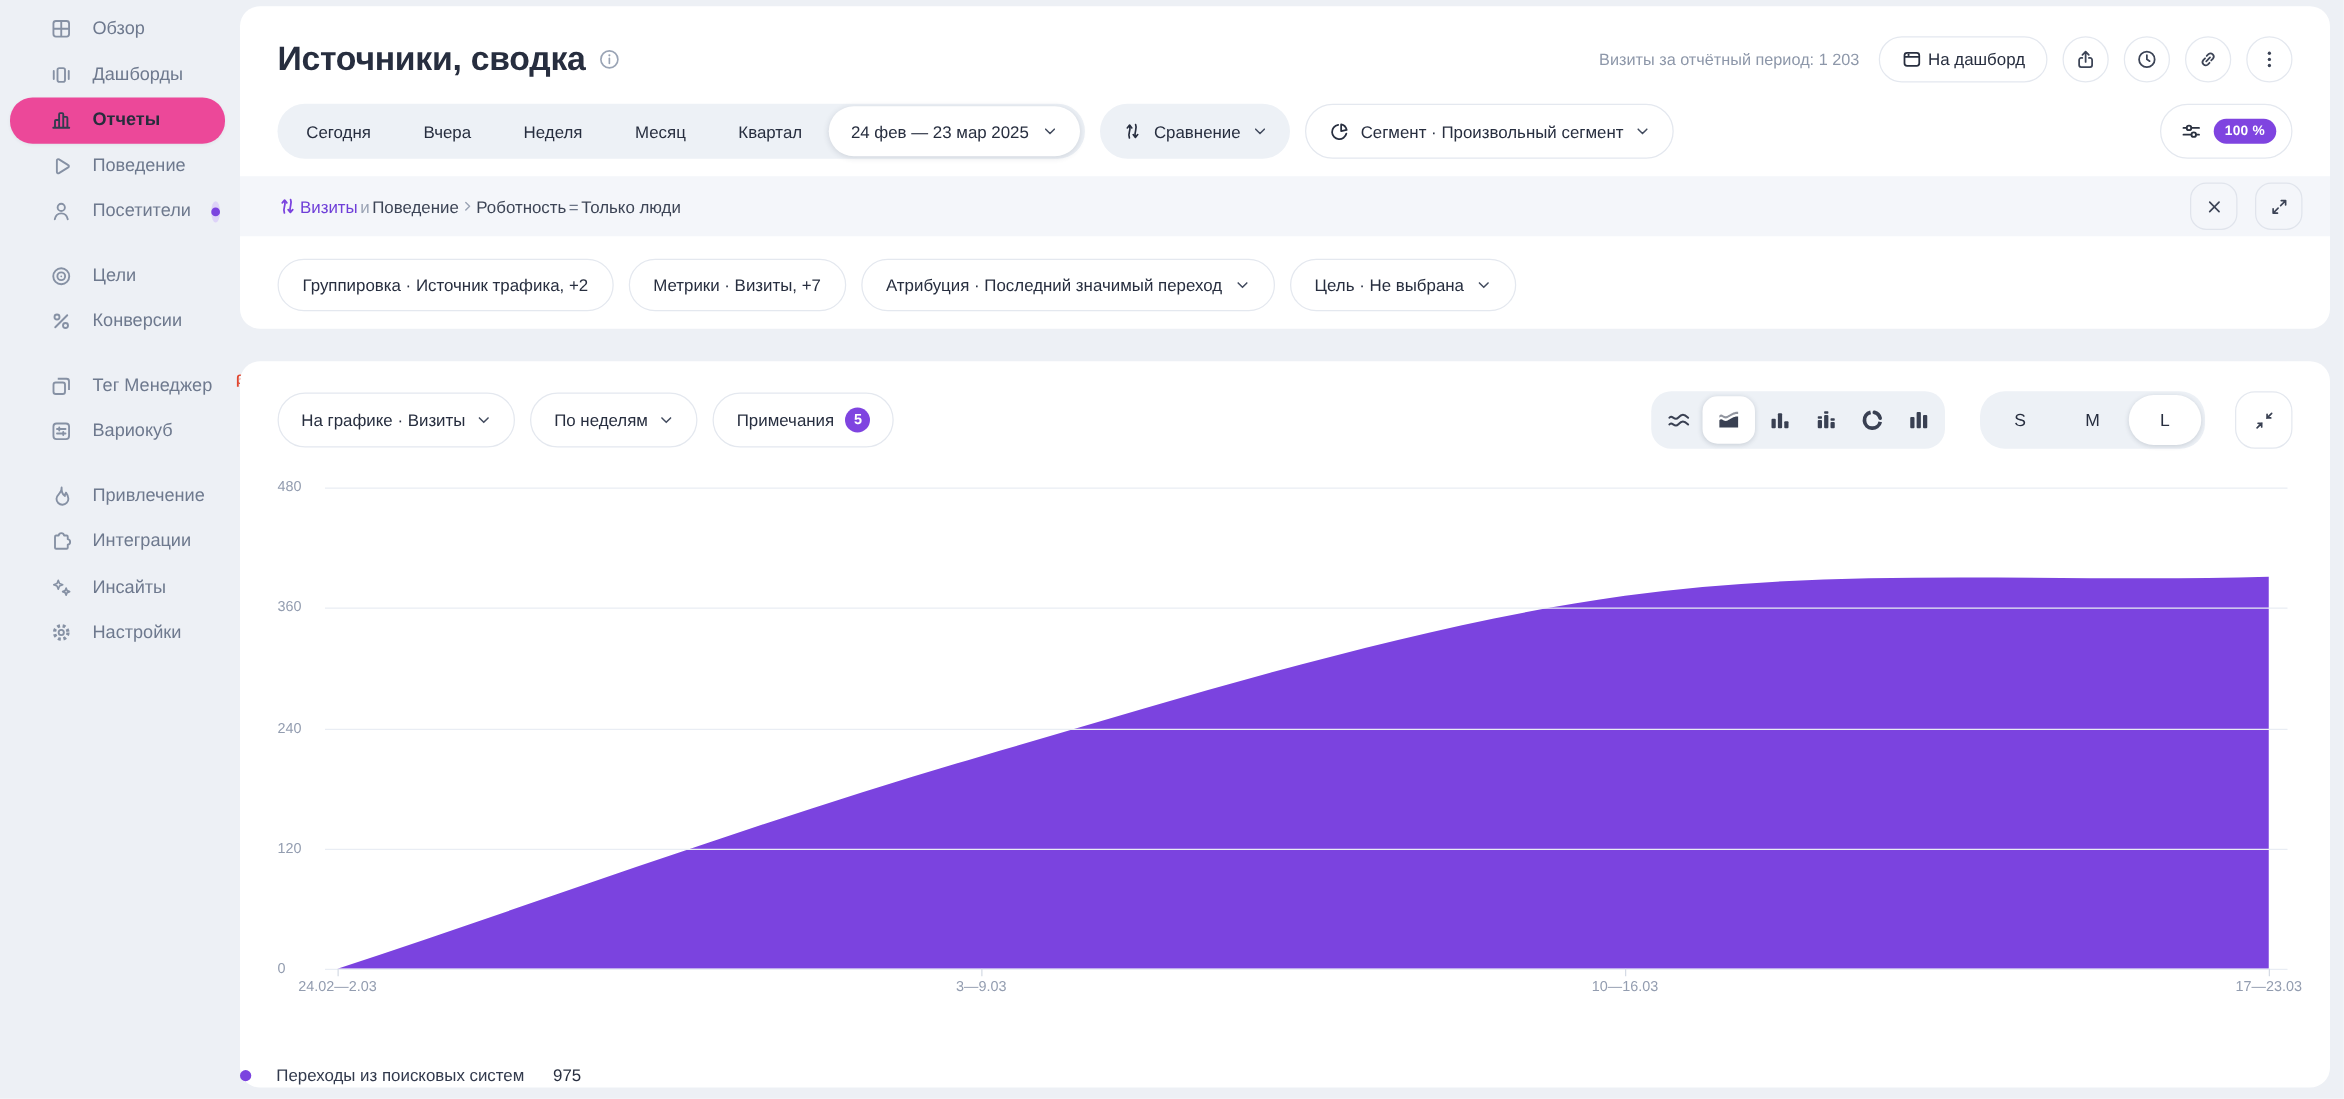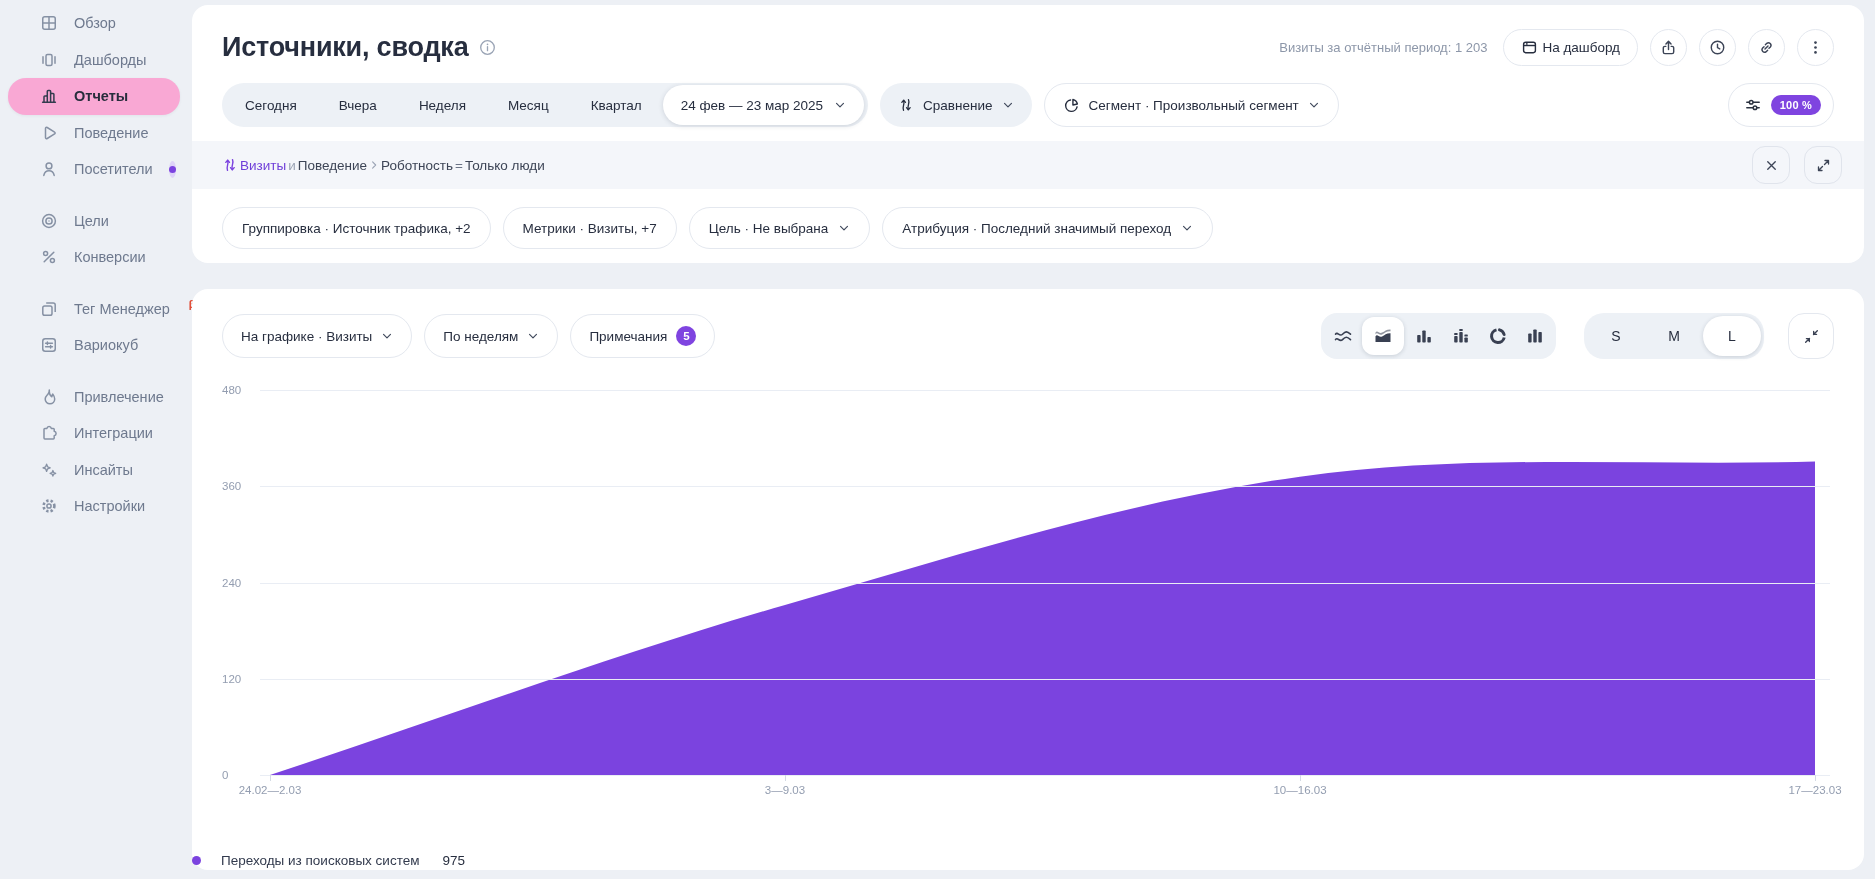--- a/index.html
+++ b/index.html
@@ -12,21 +12,21 @@
   }
   .app { display:flex; width:1875px; height:879px; }
 
   
   .sidebar { width:192px; flex-shrink:0; padding-top:5px; }
   .sb-item {
     height:36.5px; display:flex; align-items:center; gap:16px;
     margin:0 12px 0 8px; padding:0 20px 0 32px; border-radius:18px;
     font-size:14.5px; color:#6e798e; cursor:pointer; white-space:nowrap;
   }
-  .sb-item.active { background:#f9a8d4; color:#272d3c; font-weight:700; box-shadow:0 1px 3px rgba(40,50,70,.06); }
+  .sb-item.active { background:#ec4899; color:#272d3c; font-weight:700; box-shadow:0 1px 3px rgba(40,50,70,.06); }
   .sb-icon { width:18px; height:18px; color:#8691a4; flex-shrink:0; display:flex; align-items:center; justify-content:center; }
   .sb-item.active .sb-icon { color:#333b4e; }
   .sb-icon svg { width:18px; height:18px; }
   .sb-gap { height:15px; }
   .dot-badge { margin-left:auto; width:17px; height:17px; border-radius:50%; background:#ded3f8; display:flex; align-items:center; justify-content:center; }
   .dot-badge::after { content:''; width:7px; height:7px; border-radius:50%; background:#7b43df; }
   .beta-mark { color:#e0452e; font-size:10.5px; margin-left:3px; align-self:flex-start; margin-top:7px; font-weight:700; }
 
   
   .main { flex:1; padding:5px 11px 9px 0; display:flex; flex-direction:column; min-width:0; }
@@ -384,29 +384,29 @@
       </div>
 
       <div class="row2">
         <button class="pill-outline">
           <span>Группировка · Источник трафика, +2</span>
         </button>
         <button class="pill-outline">
           <span>Метрики · Визиты, +7</span>
         </button>
         <button class="pill-outline">
-          <span>Цель · Не выбрана</span>
+          <span>Атрибуция · Последний значимый переход</span>
           <span class="chev">
               <svg width="12" height="12" viewBox="0 0 18 18" fill="none" stroke="currentColor" stroke-width="1.8" stroke-linecap="round" stroke-linejoin="round">
                 <path d="M3.8 6.5L9 11.8l5.2-5.3"></path>
               </svg>
             </span>
         </button>
         <button class="pill-outline">
-          <span>Атрибуция · Последний значимый переход</span>
+          <span>Цель · Не выбрана</span>
           <span class="chev">
               <svg width="12" height="12" viewBox="0 0 18 18" fill="none" stroke="currentColor" stroke-width="1.8" stroke-linecap="round" stroke-linejoin="round">
                 <path d="M3.8 6.5L9 11.8l5.2-5.3"></path>
               </svg>
             </span>
         </button>
       </div>
     </section>
 
     <section class="card card2">

